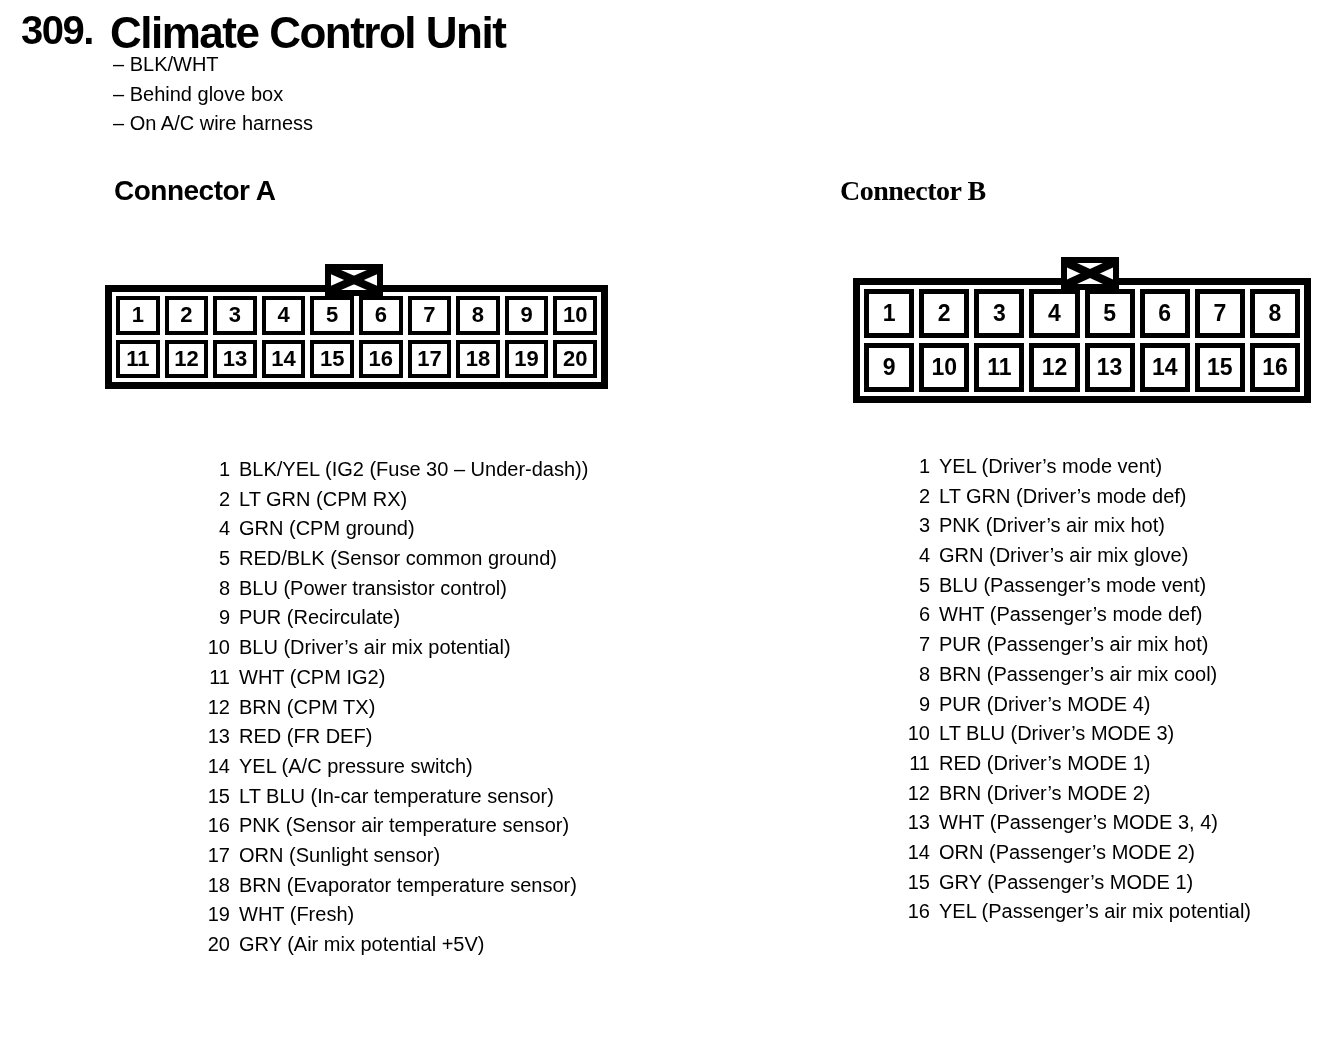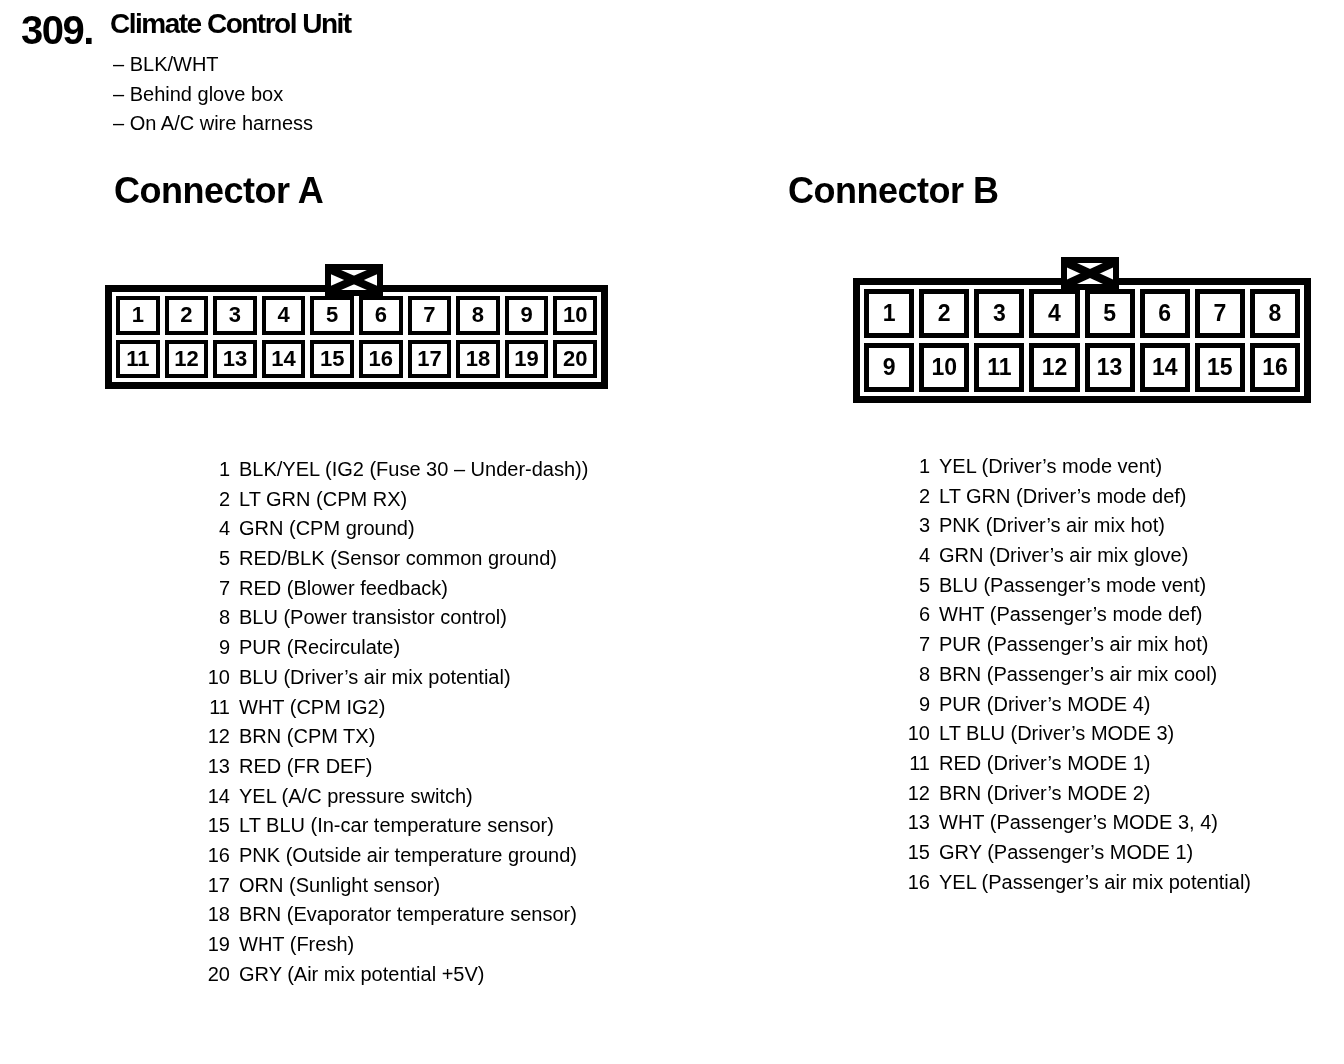--- a/index.html
+++ b/index.html
@@ -9,28 +9,28 @@
     font-family:"Liberation Sans", sans-serif;
     overflow:hidden;
   }
   
   .sec-num {
     position:absolute; left:21px; top:8px;
     font-size:40px; font-weight:bold; letter-spacing:-1.5px;
   }
   .page-title {
     position:absolute; left:110px; top:8px;
-    font-size:28px; font-weight:bold; letter-spacing:-1.5px;
+    font-size:44px; font-weight:bold; letter-spacing:-1.5px;
   }
   
   .notes { position:absolute; left:113px; top:50px; font-size:20px; line-height:29.5px; }
   
-  .conn-heading { position:absolute; top:176px; font-size:36px; font-weight:bold; letter-spacing:-0.5px; line-height:30px; }
+  .conn-heading { position:absolute; top:176px; font-size:28px; font-weight:bold; letter-spacing:-0.5px; line-height:30px; }
   .heading-a { left:114px; }
-  .heading-b { left:788px; }
+  .heading-b { left:840px;font-family:Liberation Serif, serif; }
   
   .connector {
     position:absolute; background:#ffffff;
     border:7px solid #000; box-sizing:border-box;
   }
   .connector-a { left:105px; top:285px; width:503px; height:104px; }
   .connector-b { left:853px; top:278px; width:458px; height:125px; }
   .pin-grid {
     display:grid; width:100%; height:100%;
     box-sizing:border-box; padding:4px; gap:5px;
@@ -186,23 +186,20 @@
 
       <div class="pin-row">
         <span class="pin-num">4</span><span class="pin-desc">GRN (CPM ground)</span>
       </div>
 
       <div class="pin-row">
         <span class="pin-num">5</span><span class="pin-desc">RED/BLK (Sensor common ground)</span>
       </div>
 
 
-      <div class="pin-row">
-        <span class="pin-num">7</span><span class="pin-desc">RED (Blower feedback)</span>
-      </div>
 
       <div class="pin-row">
         <span class="pin-num">8</span><span class="pin-desc">BLU (Power transistor control)</span>
       </div>
 
       <div class="pin-row">
         <span class="pin-num">9</span><span class="pin-desc">PUR (Recirculate)</span>
       </div>
 
       <div class="pin-row">
@@ -223,21 +220,21 @@
 
       <div class="pin-row">
         <span class="pin-num">14</span><span class="pin-desc">YEL (A/C pressure switch)</span>
       </div>
 
       <div class="pin-row">
         <span class="pin-num">15</span><span class="pin-desc">LT BLU (In-car temperature sensor)</span>
       </div>
 
       <div class="pin-row">
-        <span class="pin-num">16</span><span class="pin-desc">PNK (Outside air temperature ground)</span>
+        <span class="pin-num">16</span><span class="pin-desc">PNK (Sensor air temperature sensor)</span>
       </div>
 
       <div class="pin-row">
         <span class="pin-num">17</span><span class="pin-desc">ORN (Sunlight sensor)</span>
       </div>
 
       <div class="pin-row">
         <span class="pin-num">18</span><span class="pin-desc">BRN (Evaporator temperature sensor)</span>
       </div>
 
@@ -298,20 +295,23 @@
       </div>
 
       <div class="pin-row">
         <span class="pin-num">12</span><span class="pin-desc">BRN (Driver’s MODE 2)</span>
       </div>
 
       <div class="pin-row">
         <span class="pin-num">13</span><span class="pin-desc">WHT (Passenger’s MODE 3, 4)</span>
       </div>
 
+      <div class="pin-row">
+        <span class="pin-num">14</span><span class="pin-desc">ORN (Passenger’s MODE 2)</span>
+      </div>
 
       <div class="pin-row">
         <span class="pin-num">15</span><span class="pin-desc">GRY (Passenger’s MODE 1)</span>
       </div>
 
       <div class="pin-row">
         <span class="pin-num">16</span><span class="pin-desc">YEL (Passenger’s air mix potential)</span>
       </div>
 
   </div>

